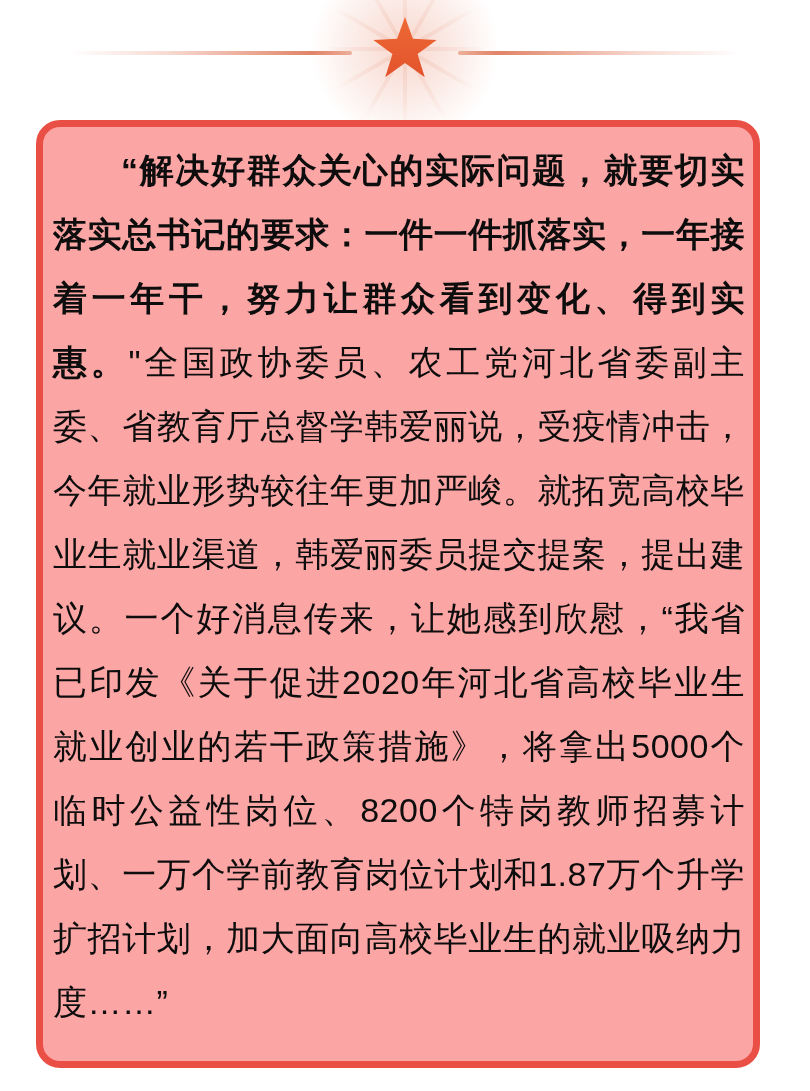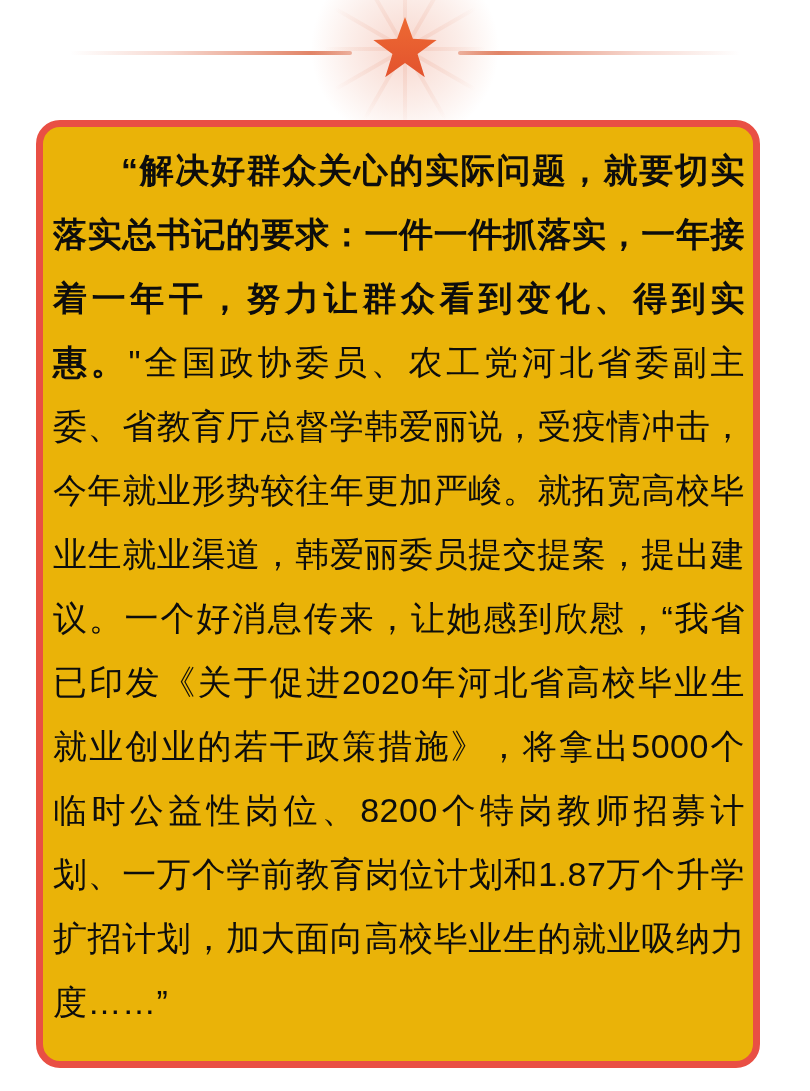--- a/index.html
+++ b/index.html
@@ -63,21 +63,21 @@
   }
 
   
   .quote-card {
     position: relative;
     margin-left: 36px;
     width: 724px;
     height: 948px;
     border: 7px solid #e94f44;
     border-radius: 24px;
-    background: #eab308;
+    background: #fca5a5;
     padding: 11px 8px 27px 10px;
   }
   .quote-paragraph {
     font-size: 34px;
     line-height: 64px;
     color: #0d0d0d;
     text-align: justify;
     text-indent: 2em;
     letter-spacing: 0.5px;
     word-break: break-all;

